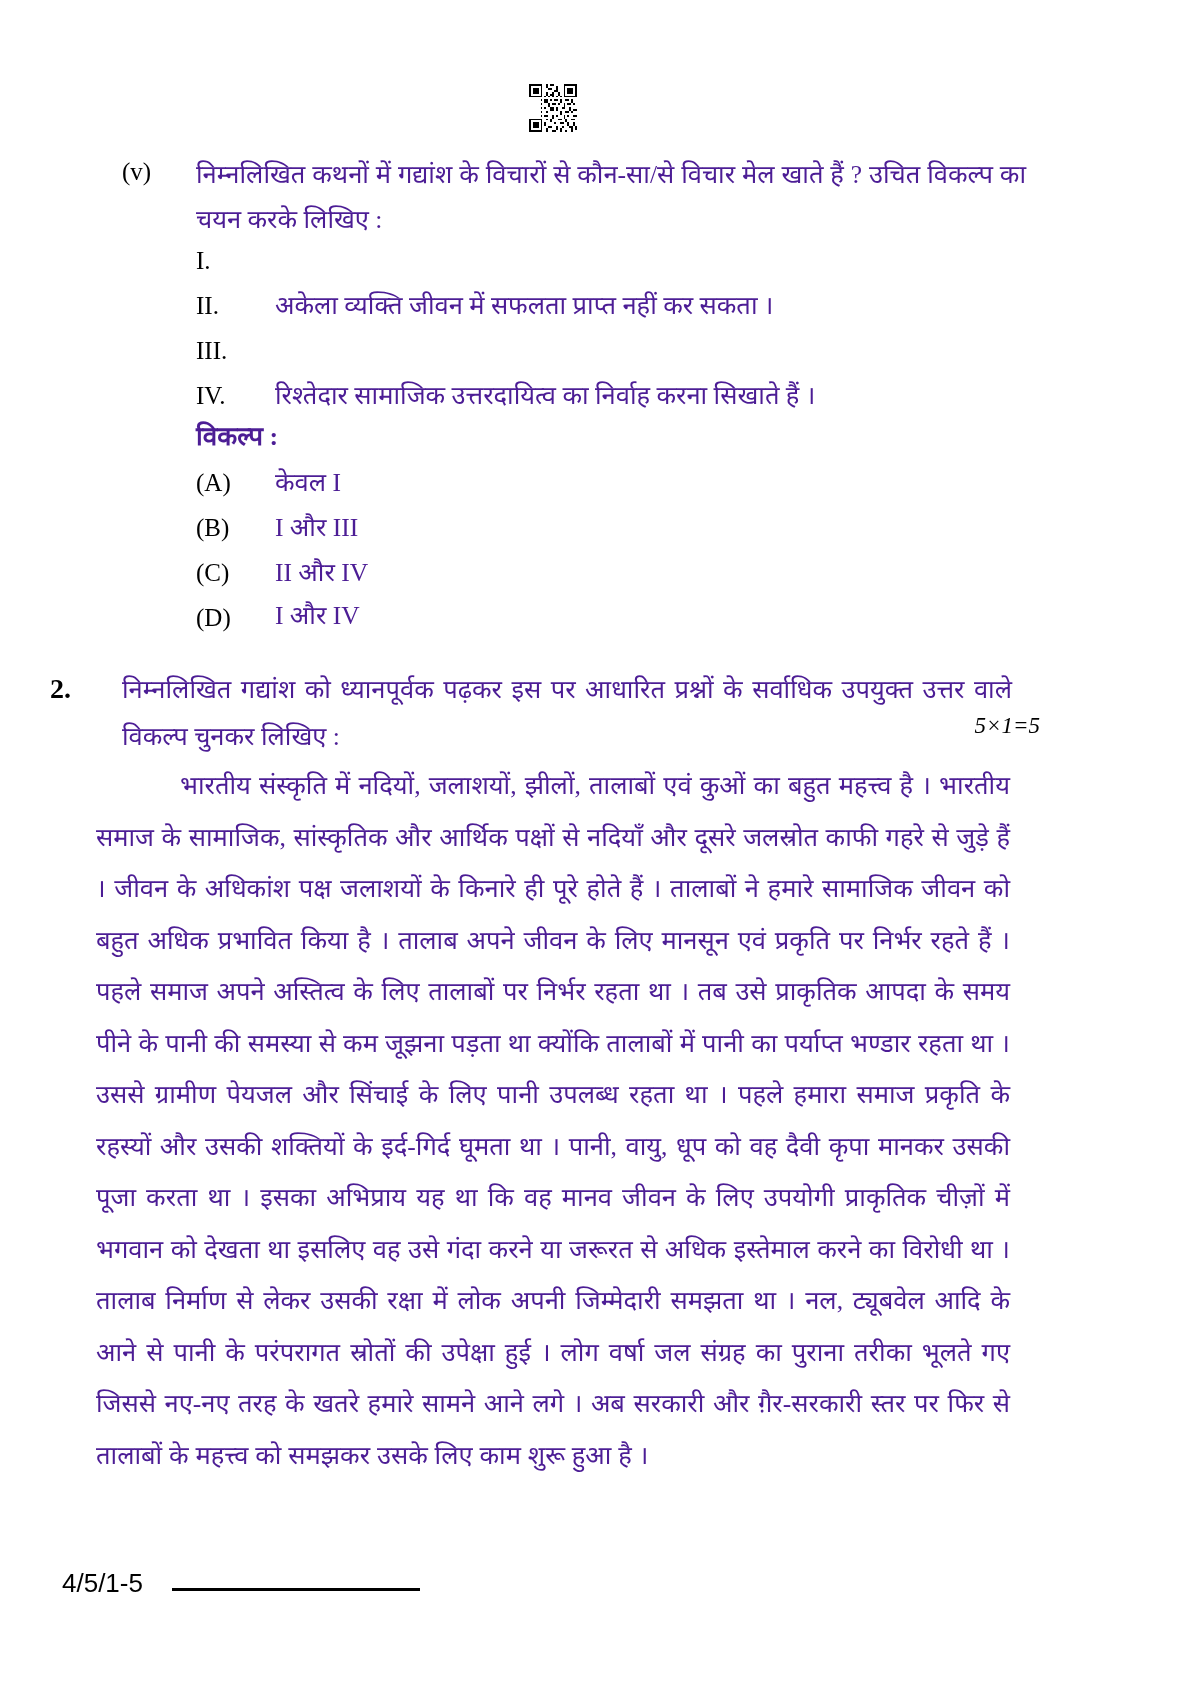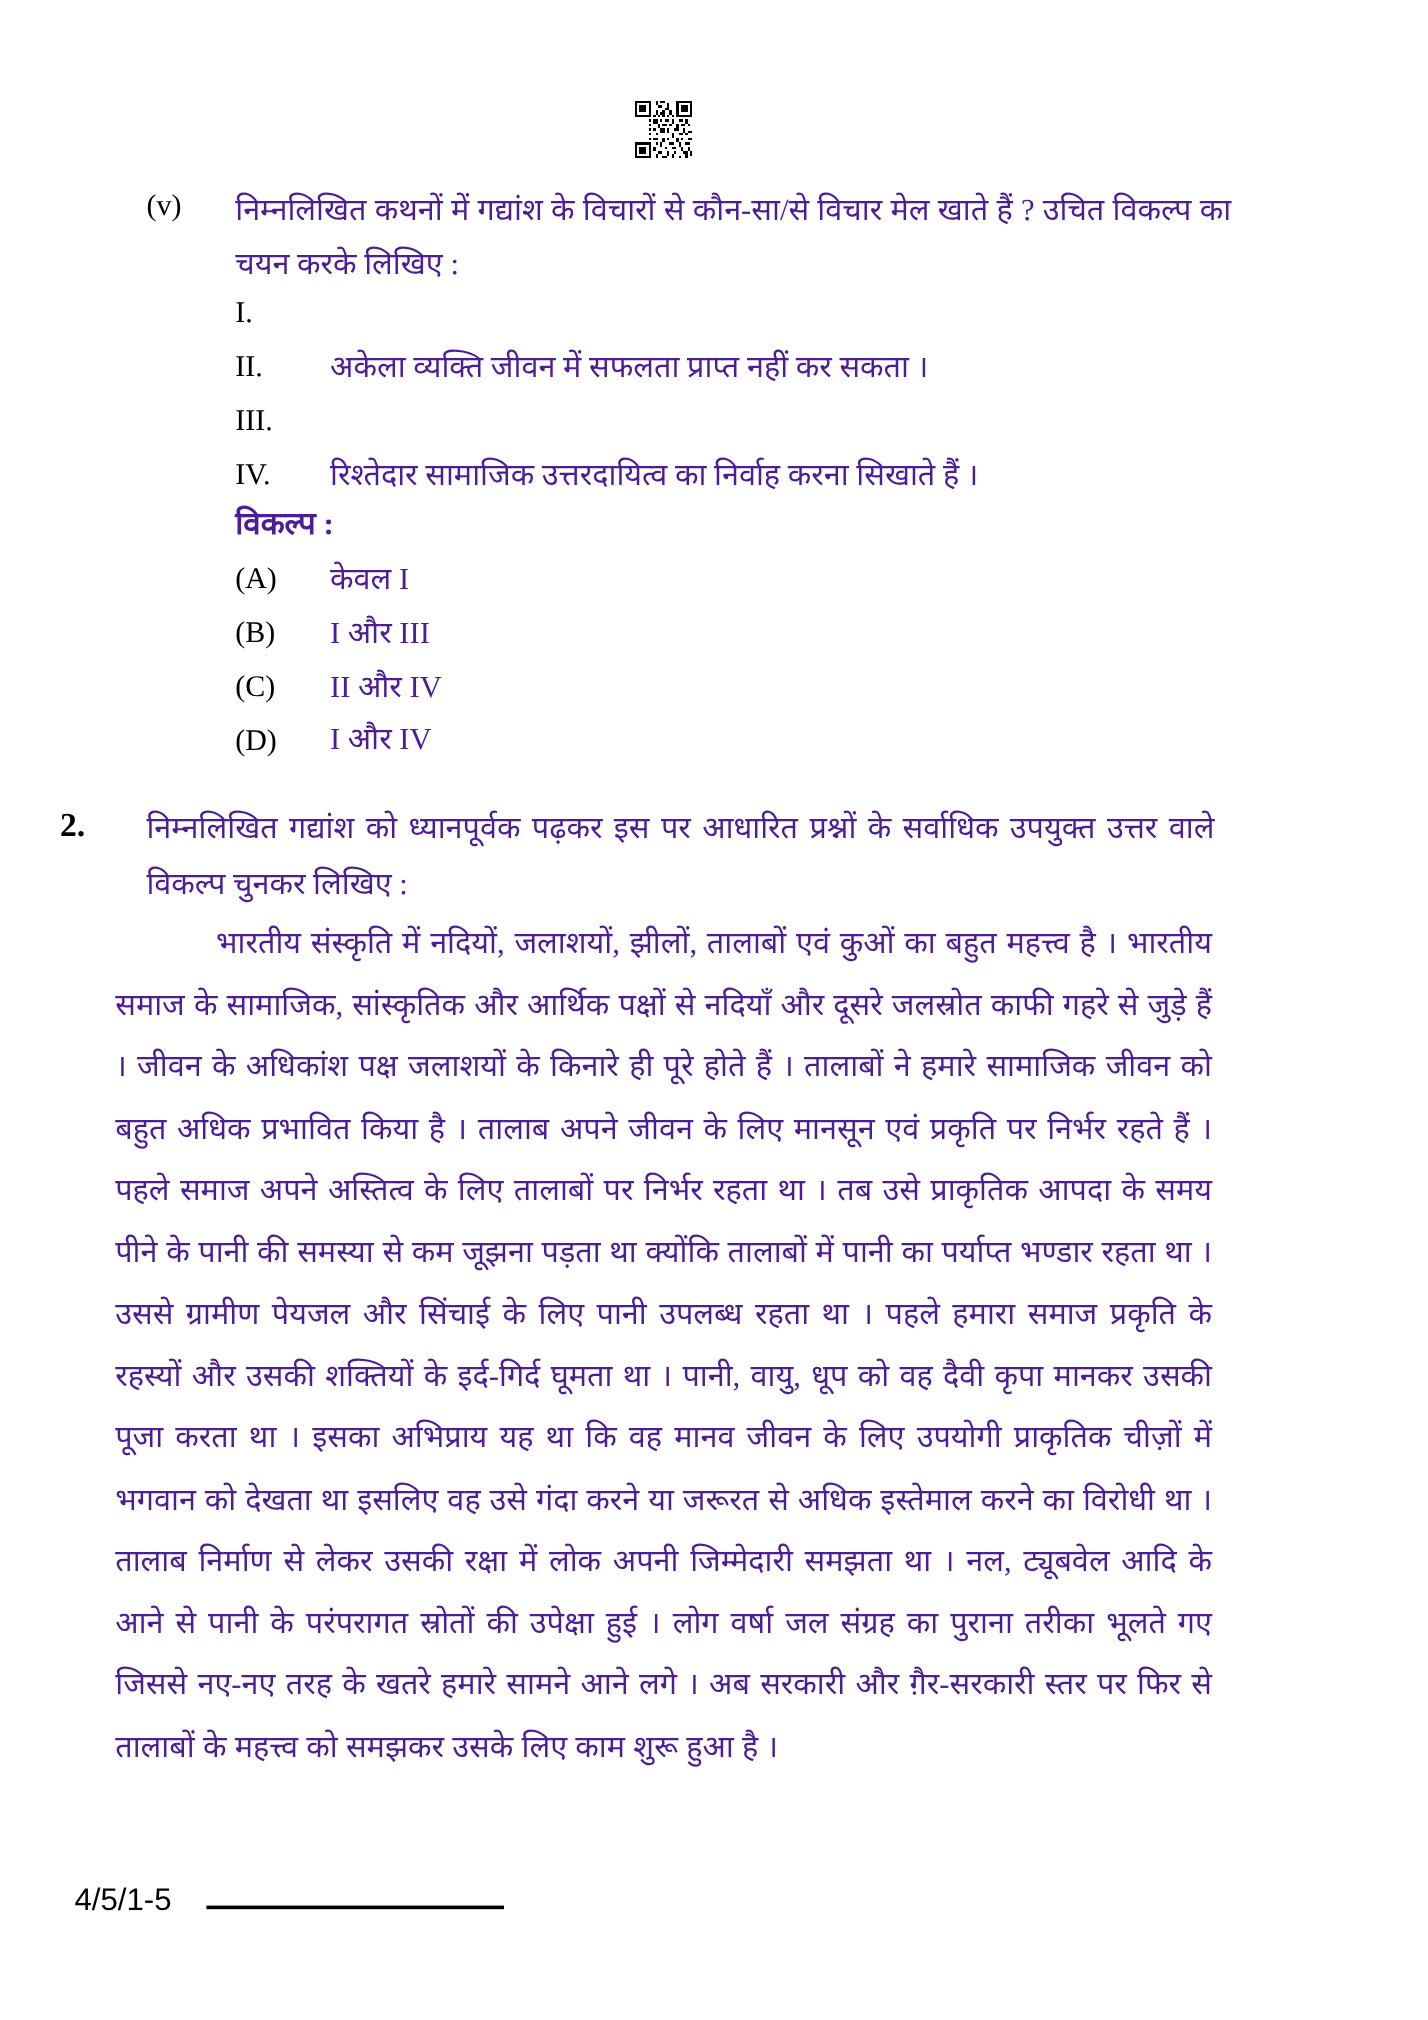--- a/index.html
+++ b/index.html
@@ -263,19 +263,20 @@
   <div class="opt-val dev" style="left:275px; top:507px;">I और III</div>
 
   <div class="opt-key rom" style="left:196px; top:552px;">(C)</div>
   <div class="opt-val dev" style="left:275px; top:552px;">II और IV</div>
 
   <div class="opt-key rom" style="left:196px; top:597px;">(D)</div>
   <div class="opt-val dev" style="left:275px; top:584px;margin-top:11px;">I और IV</div>
 
   <div class="blk" id="q2-number">2.</div>
   <div class="blk dev dev-wrap" id="q2-stem">निम्नलिखित गद्यांश को ध्यानपूर्वक पढ़कर इस पर आधारित प्रश्नों के सर्वाधिक उपयुक्त उत्तर वाले विकल्प चुनकर लिखिए :</div>
+  <div class="blk" id="q2-marks">5×1=5</div>
 
   <div class="blk dev dev-wrap" id="passage">भारतीय संस्कृति में नदियों, जलाशयों, झीलों, तालाबों एवं कुओं का बहुत महत्त्व है । भारतीय समाज के सामाजिक, सांस्कृतिक और आर्थिक पक्षों से नदियाँ और दूसरे जलस्रोत काफी गहरे से जुड़े हैं । जीवन के अधिकांश पक्ष जलाशयों के किनारे ही पूरे होते हैं । तालाबों ने हमारे सामाजिक जीवन को बहुत अधिक प्रभावित किया है । तालाब अपने जीवन के लिए मानसून एवं प्रकृति पर निर्भर रहते हैं । पहले समाज अपने अस्तित्व के लिए तालाबों पर निर्भर रहता था । तब उसे प्राकृतिक आपदा के समय पीने के पानी की समस्या से कम जूझना पड़ता था क्योंकि तालाबों में पानी का पर्याप्त भण्डार रहता था । उससे ग्रामीण पेयजल और सिंचाई के लिए पानी उपलब्ध रहता था । पहले हमारा समाज प्रकृति के रहस्यों और उसकी शक्तियों के इर्द-गिर्द घूमता था । पानी, वायु, धूप को वह दैवी कृपा मानकर उसकी पूजा करता था । इसका अभिप्राय यह था कि वह मानव जीवन के लिए उपयोगी प्राकृतिक चीज़ों में भगवान को देखता था इसलिए वह उसे गंदा करने या जरूरत से अधिक इस्तेमाल करने का विरोधी था । तालाब निर्माण से लेकर उसकी रक्षा में लोक अपनी जिम्मेदारी समझता था । नल, ट्यूबवेल आदि के आने से पानी के परंपरागत स्रोतों की उपेक्षा हुई । लोग वर्षा जल संग्रह का पुराना तरीका भूलते गए जिससे नए-नए तरह के खतरे हमारे सामने आने लगे । अब सरकारी और ग़ैर-सरकारी स्तर पर फिर से तालाबों के महत्त्व को समझकर उसके लिए काम शुरू हुआ है ।</div>
 
   <div class="blk" id="footer-code">4/5/1-5</div>
   <div class="blk" id="footer-rule"></div>
 
 </div>
 
 </body></html>

